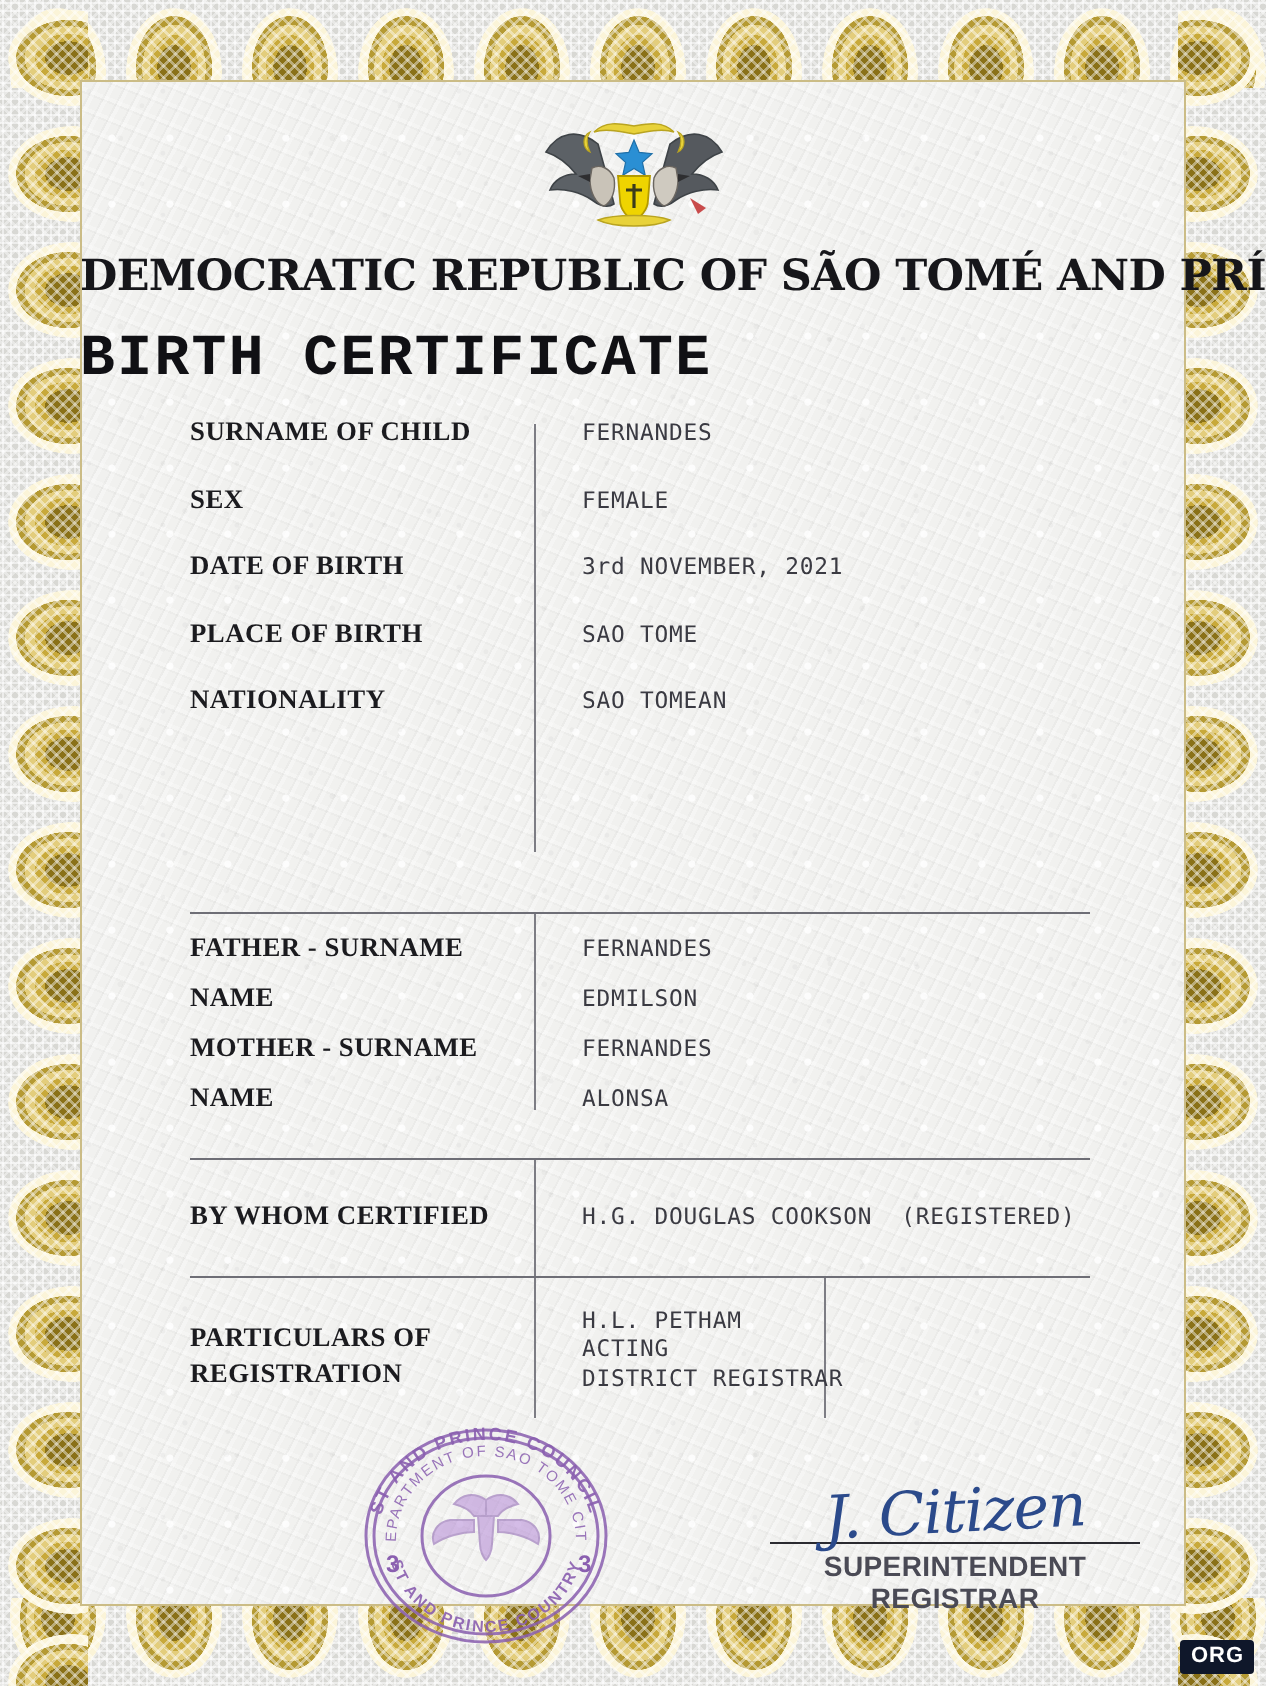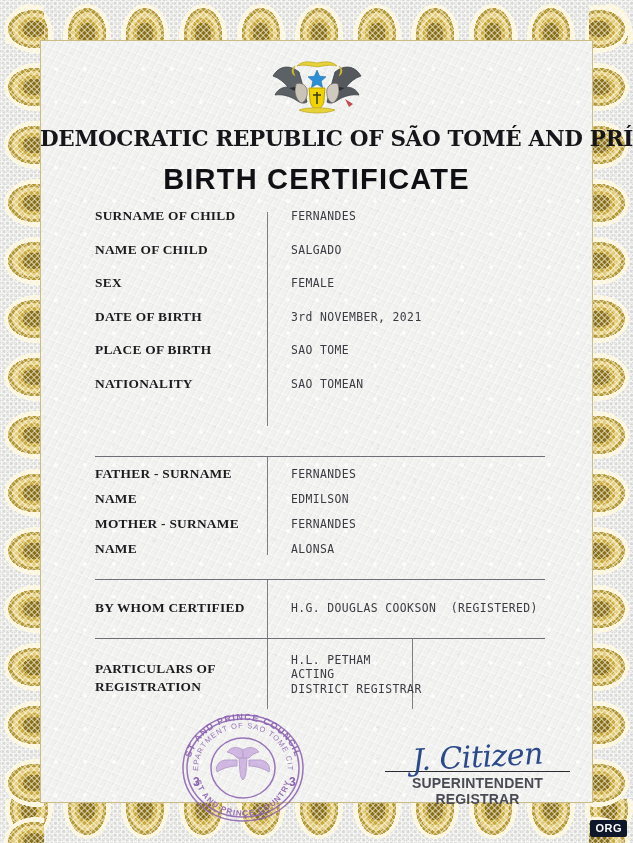--- a/index.html
+++ b/index.html
@@ -112,22 +112,22 @@
     font-family: "DejaVu Serif", serif;
     font-weight: bold;
     font-size: 21.5px;
     letter-spacing: -0.3px;
     color: #16161a;
     white-space: nowrap;
   }
   .doc-title {
     position: absolute;
     top: 123px; left: 0; width: 553px;
-    text-align: center;
-    font-family: Liberation Sans, sans-serif;
+    text-align: left;
+    font-family: Liberation Mono, monospace;
     font-weight: bold;
     font-size: 29px;
     letter-spacing: 1.2px;
     color: #101014;
   }
 
   
   .fields {
     position: absolute;
     left: 55px; top: 168px;
@@ -285,24 +285,20 @@
     <div class="doc-title">BIRTH CERTIFICATE</div>
 
     <div class="fields">
 
       <div class="vline" style="left:172px; top:4px; height:214px;"></div>
 
       <div class="block-child">
         <div class="row">
           <div class="label">SURNAME OF CHILD</div>
           <div class="value">FERNANDES</div>
-        </div>
-        <div class="row">
-          <div class="label">NAME OF CHILD</div>
-          <div class="value">SALGADO</div>
         </div>
         <div class="row">
           <div class="label">SEX</div>
           <div class="value">FEMALE</div>
         </div>
         <div class="row">
           <div class="label">DATE OF BIRTH</div>
           <div class="value">3rd NOVEMBER, 2021</div>
         </div>
         <div class="row">

